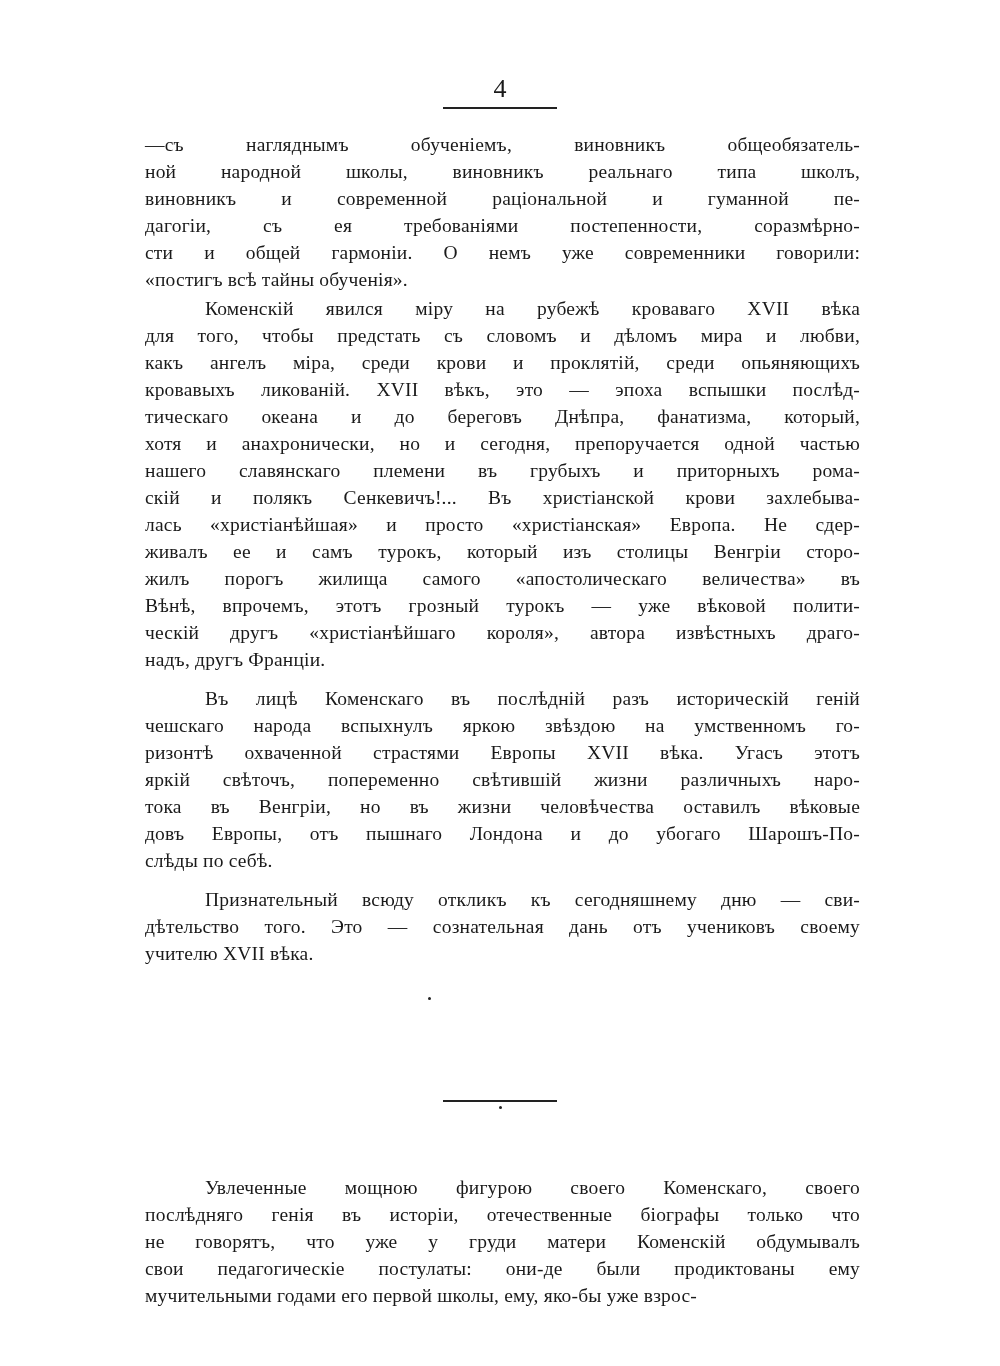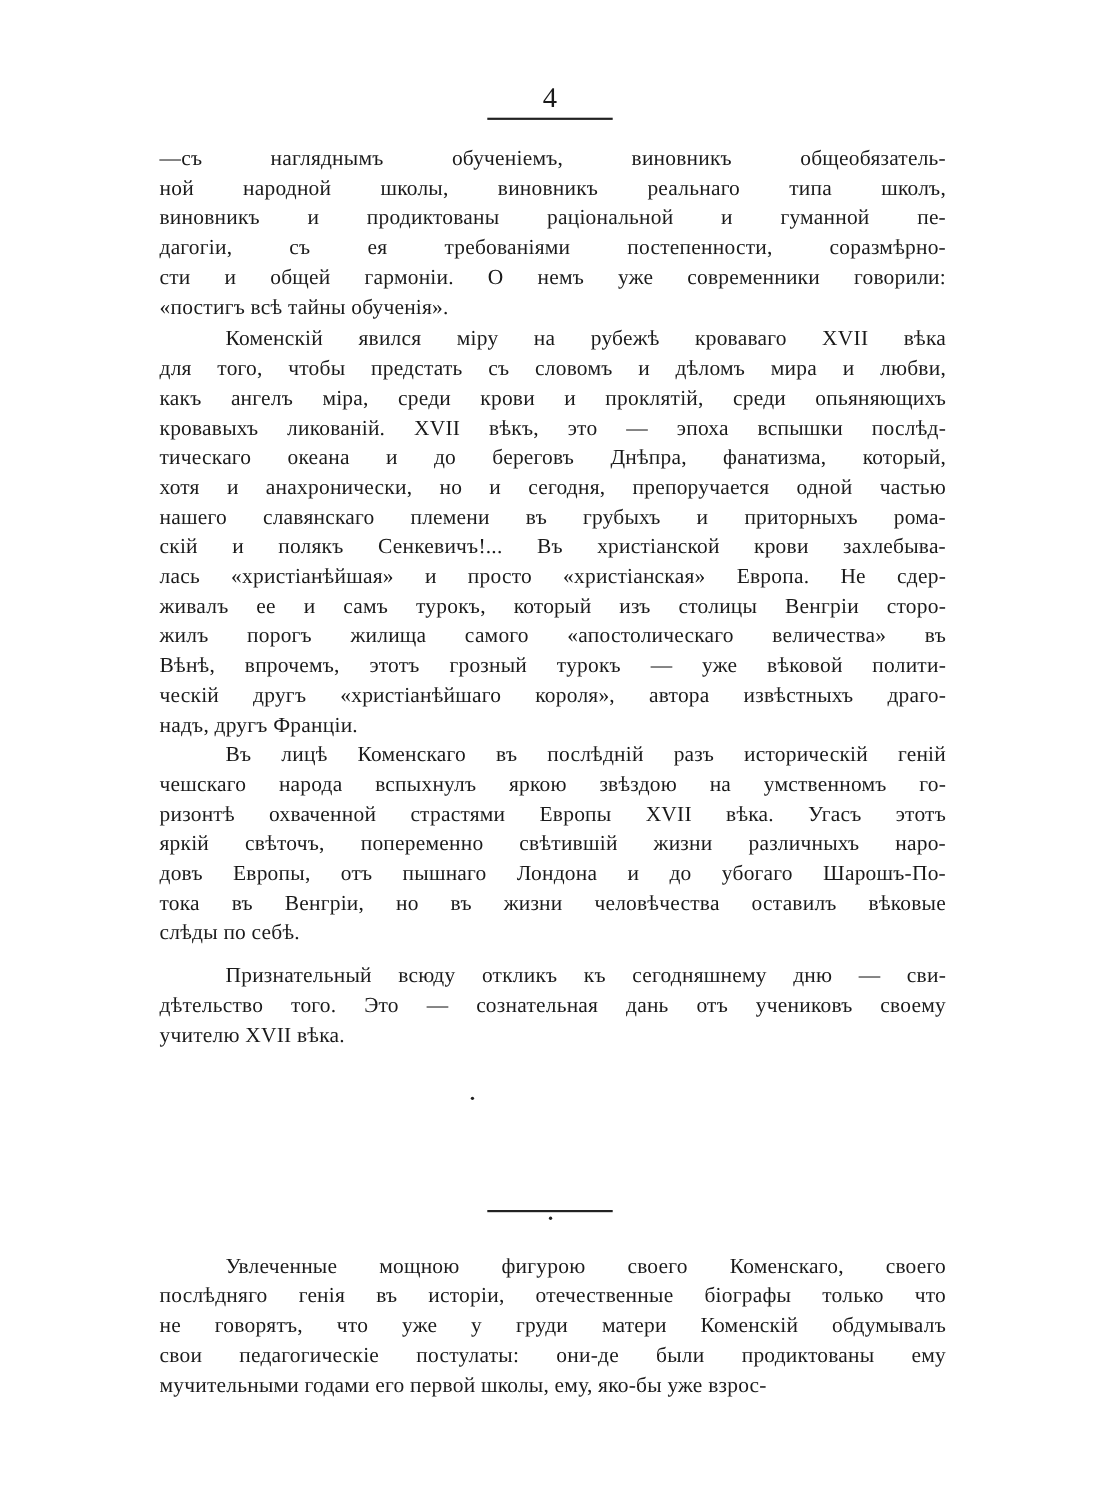--- a/index.html
+++ b/index.html
@@ -81,63 +81,63 @@
 
 <div class="page">
 
   <div class="page-number">4</div>
   <div class="rule top"></div>
 
   <div class="body-text" id="section-0" style="top:131px;">
       <div class="para">
         <span class="line">—съ нагляднымъ обученіемъ, виновникъ общеобязатель-</span>
         <span class="line">ной народной школы, виновникъ реальнаго типа школъ,</span>
-        <span class="line">виновникъ и продиктованы раціональной и гуманной пе-</span>
+        <span class="line">виновникъ и современной раціональной и гуманной пе-</span>
         <span class="line">дагогіи, съ ея требованіями постепенности, соразмѣрно-</span>
         <span class="line">сти и общей гармоніи. О немъ уже современники говорили:</span>
         <span class="line last">«постигъ всѣ тайны обученія».</span>
       </div>
       <div class="para" style="margin-top: 2px;">
         <span class="line indent">Коменскій явился міру на рубежѣ кроваваго XVII вѣка</span>
         <span class="line">для того, чтобы предстать съ словомъ и дѣломъ мира и любви,</span>
         <span class="line">какъ ангелъ міра, среди крови и проклятій, среди опьяняющихъ</span>
         <span class="line">кровавыхъ ликованій. XVII вѣкъ, это — эпоха вспышки послѣд-</span>
         <span class="line">тическаго океана и до береговъ Днѣпра, фанатизма, который,</span>
         <span class="line">хотя и анахронически, но и сегодня, препоручается одной частью</span>
         <span class="line">нашего славянскаго племени въ грубыхъ и приторныхъ рома-</span>
         <span class="line">скій и полякъ Сенкевичъ!... Въ христіанской крови захлебыва-</span>
         <span class="line">лась «христіанѣйшая» и просто «христіанская» Европа. Не сдер-</span>
         <span class="line">живалъ ее и самъ турокъ, который изъ столицы Венгріи сторо-</span>
         <span class="line">жилъ порогъ жилища самого «апостолическаго величества» въ</span>
         <span class="line">Вѣнѣ, впрочемъ, этотъ грозный турокъ — уже вѣковой полити-</span>
         <span class="line">ческій другъ «христіанѣйшаго короля», автора извѣстныхъ драго-</span>
         <span class="line last">надъ, другъ Франціи.</span>
       </div>
-      <div class="para" style="">
+      <div class="para" style="margin-top: 12px;">
         <span class="line indent">Въ лицѣ Коменскаго въ послѣдній разъ историческій геній</span>
         <span class="line">чешскаго народа вспыхнулъ яркою звѣздою на умственномъ го-</span>
         <span class="line">ризонтѣ охваченной страстями Европы XVII вѣка. Угасъ этотъ</span>
         <span class="line">яркій свѣточъ, попеременно свѣтившій жизни различныхъ наро-</span>
+        <span class="line">тока въ Венгріи, но въ жизни человѣчества оставилъ вѣковые</span>
         <span class="line">довъ Европы, отъ пышнаго Лондона и до убогаго Шарошъ-По-</span>
-        <span class="line">тока въ Венгріи, но въ жизни человѣчества оставилъ вѣковые</span>
         <span class="line last">слѣды по себѣ.</span>
       </div>
       <div class="para" style="margin-top: 12px;">
         <span class="line indent">Признательный всюду откликъ къ сегодняшнему дню — сви-</span>
         <span class="line">дѣтельство того. Это — сознательная дань отъ учениковъ своему</span>
         <span class="line last">учителю XVII вѣка.</span>
       </div>
     </div>
 
   <div class="stray-dot" style="left:428px; top:997px;"></div>
 
   <div class="rule mid"></div>
   <div class="rule-dot" style="left:499px; top:1106px;"></div>
 
-  <div class="body-text" id="section-1" style="top:1138px;font-family:Liberation Serif, serif;">
+  <div class="body-text" id="section-1" style="top:1174px;font-family:Liberation Serif, serif;">
       <div class="para">
         <span class="line indent">Увлеченные мощною фигурою своего Коменскаго, своего</span>
         <span class="line">послѣдняго генія въ исторіи, отечественные біографы только что</span>
         <span class="line">не говорятъ, что уже у груди матери Коменскій обдумывалъ</span>
         <span class="line">свои педагогическіе постулаты: они-де были продиктованы ему</span>
         <span class="line last">мучительными годами его первой школы, ему, яко-бы уже взрос-</span>
       </div>
     </div>
 
 </div>

